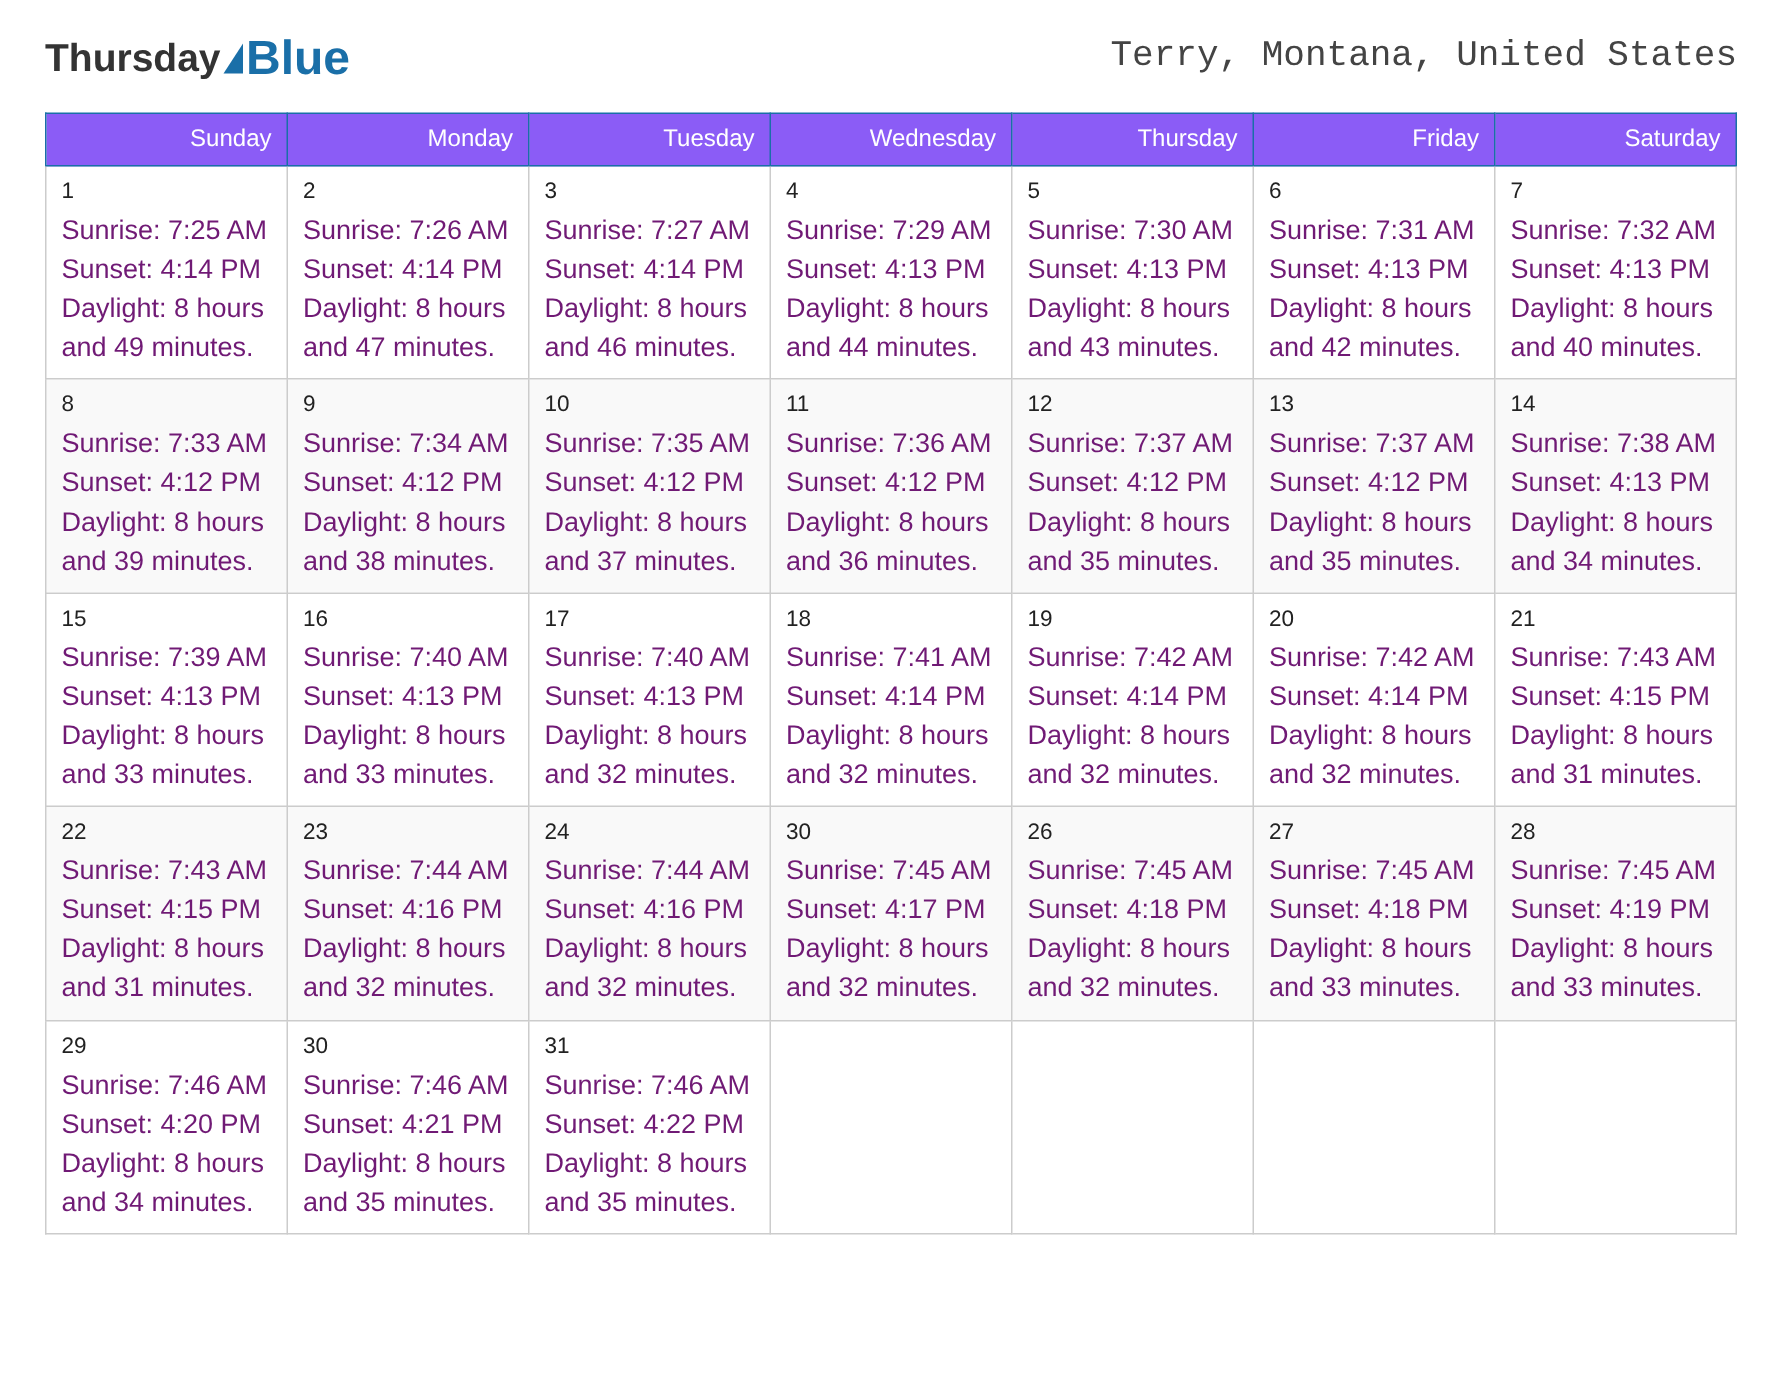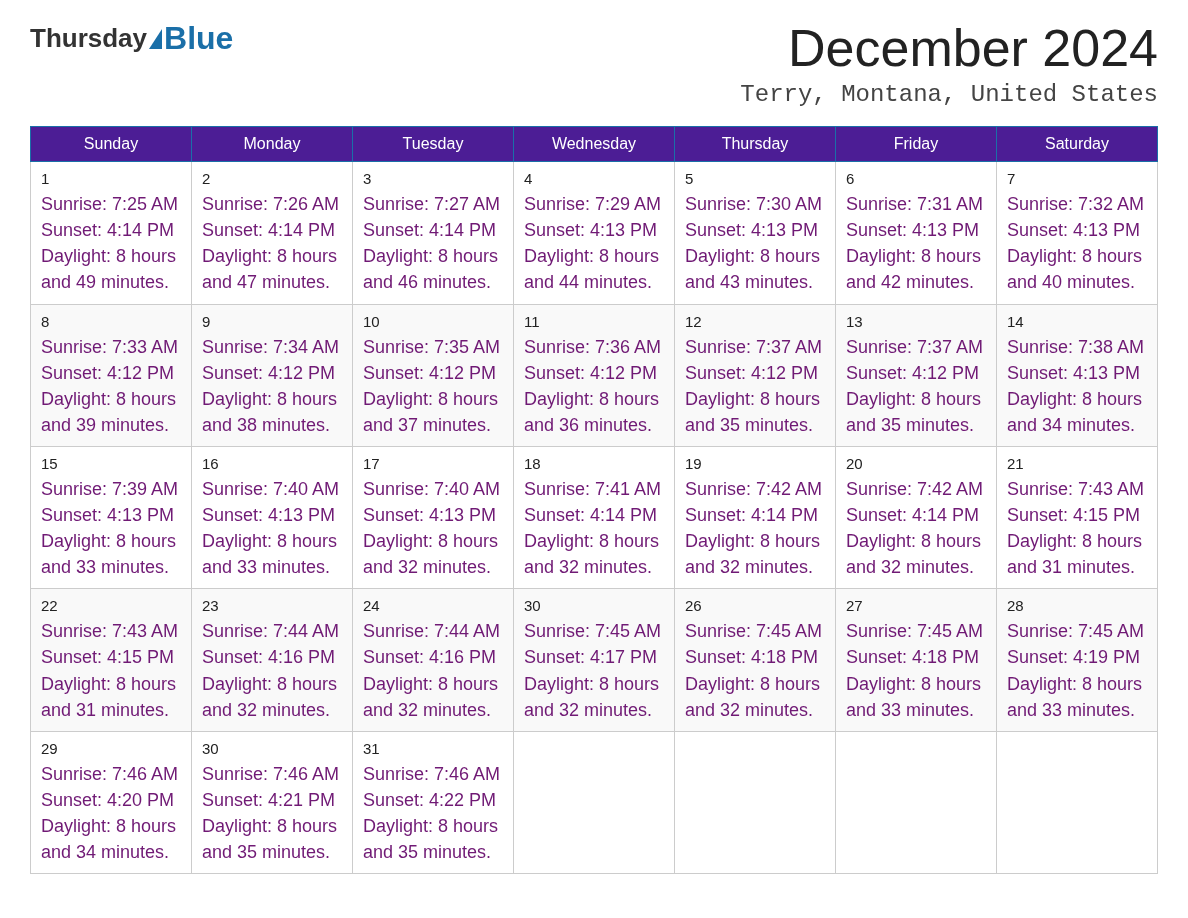--- a/index.html
+++ b/index.html
@@ -58,26 +58,26 @@
       color: #444;
       margin-top: 4px;
       font-family: Liberation Mono, monospace;
     }
     .calendar-table {
       width: 100%;
       border-collapse: collapse;
       border: 1px solid #999;
     }
     .calendar-table th {
-      background-color: #4c1d95;
+      background-color: #8b5cf6;
       color: #fff;
       padding: 8px 10px;
       font-size: 16px;
       font-weight: normal;
-      text-align: center;
+      text-align: right;
       border: 1px solid #1a6fa8;
     }
     .calendar-table td {
       vertical-align: top;
       padding: 8px 10px;
       border: 1px solid #ccc;
       font-size: 13.5px;
       color: #333;
       min-height: 100px;
       width: calc(100% / 7);
@@ -109,21 +109,20 @@
 
 <div class="header">
   <div class="logo-area">
     <div class="logo-text">
       <span class="logo-general">Thursday</span>
       <span class="logo-triangle"></span>
       <span class="logo-blue">Blue</span>
     </div>
   </div>
   <div class="title-area">
-    <div class="month-title">December 2024</div>
     <div class="location-title">Terry, Montana, United States</div>
   </div>
 </div>
 
 <table class="calendar-table">
   <thead>
     <tr>
       <th>Sunday</th>
       <th>Monday</th>
       <th>Tuesday</th>

